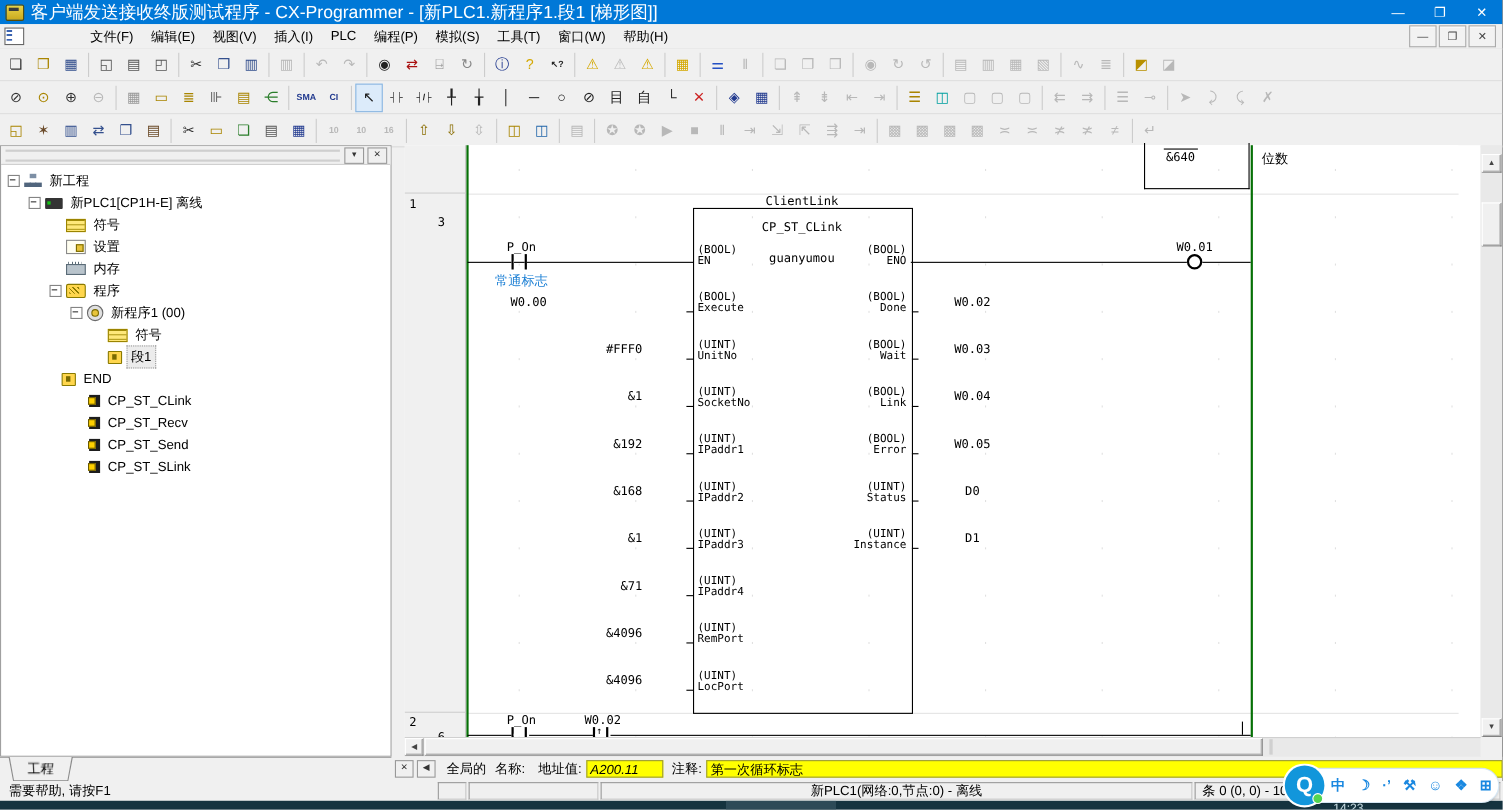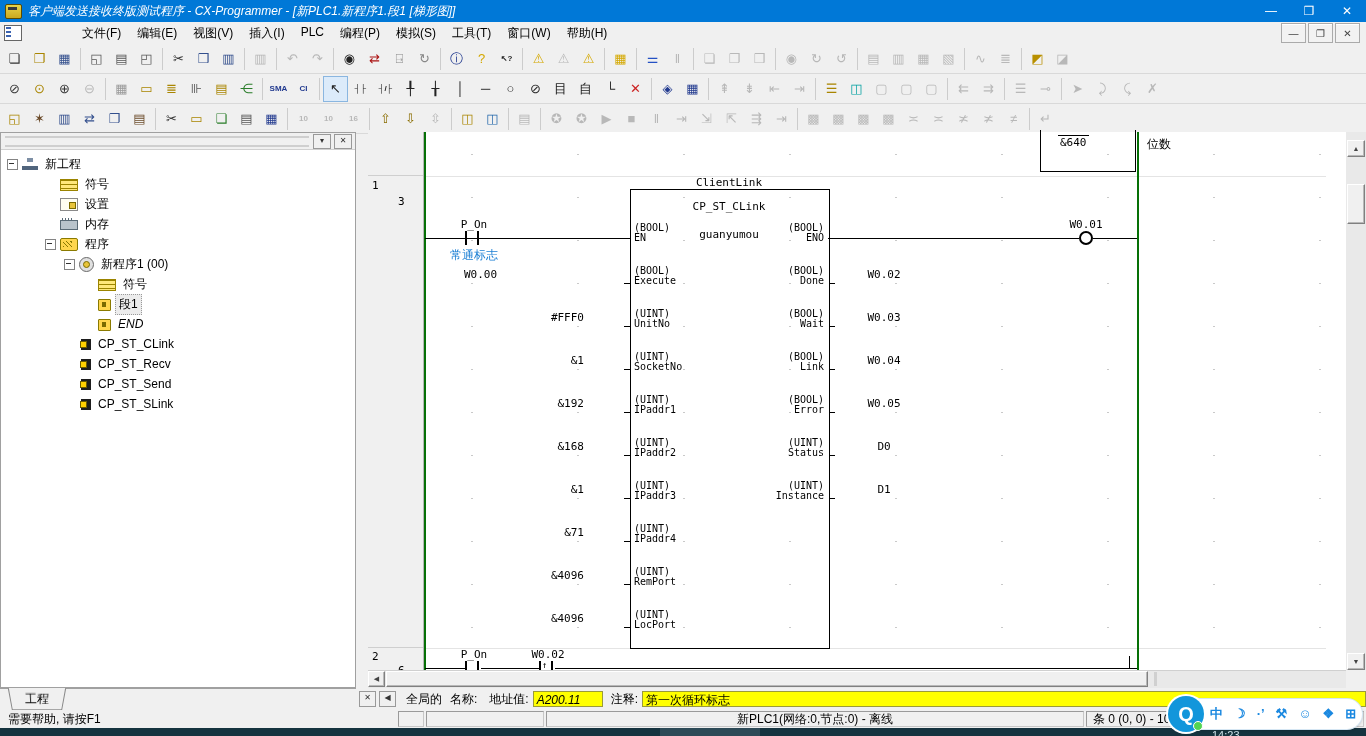--- a/index.html
+++ b/index.html
@@ -4,21 +4,21 @@
 <style>
   html,body{margin:0;padding:0;background:#444;}
   #screen{position:relative;width:1366px;height:736px;background:#f0f0f0;overflow:hidden;
           font-family:"Liberation Sans",sans-serif;font-size:12px;color:#000;}
   
   #titlebar{position:absolute;left:0;top:0;width:1366px;height:22px;background:#0078d7;color:#fff;
             display:flex;align-items:center;}
   #app-icon{width:15px;height:13px;margin:0 6px 0 5px;background:linear-gradient(#e8d44a,#caa91f);
             border:1px solid #5a4a00;border-radius:2px;position:relative;}
   #app-icon::after{content:"";position:absolute;left:2px;top:2px;width:9px;height:3px;background:#3a3a3a;}
-  #titlebar .t-text{flex:1;font-size:12px;white-space:nowrap;overflow:hidden;font-style:italic;}
+  #titlebar .t-text{flex:1;font-size:16px;white-space:nowrap;overflow:hidden;}
   .wbtn{width:38px;height:22px;display:flex;align-items:center;justify-content:center;font-size:12px;color:#fff;}
   
   #menubar{position:absolute;left:0;top:22px;width:1366px;height:22px;background:#f0f0f0;display:flex;align-items:center;border-bottom:1px solid #d5d5d5;gap:46px;}
   #child-icon{width:16px;height:14px;margin:0 6px 0 4px;border:1px solid #666;background:#fff;position:relative;}
   #child-icon::after{content:"";position:absolute;left:1px;top:1px;width:5px;height:10px;background:repeating-linear-gradient(#3a62b0 0 2px,transparent 2px 4px);}
   .menu-item{padding:3px 8px;white-space:nowrap;}
   #menubar .mdi-btns{margin-left:auto;display:flex;gap:2px;padding-right:6px;}
   .mdi-btn{width:23px;height:18px;border:1px solid #aaa;background:#f2f2f2;box-shadow:inset 0 1px 0 #fff;
            display:flex;align-items:center;justify-content:center;font-size:10px;color:#444;}
   
@@ -330,20 +330,25 @@
       <div class="tree-head-btn">✕</div>
     </div>
     <div id="tree-body">
 
         <div class="tree-row" style="padding-left: 6px;">
           <span class="expand"></span>
           <span class="ti ti-root"></span>
           <span class="tree-label">新工程</span>
         </div>
 
+        <div class="tree-row" style="padding-left: 25px;">
+          <span class="expand"></span>
+          <span class="ti ti-plc"></span>
+          <span class="tree-label">新PLC1[CP1H-E] 离线</span>
+        </div>
 
         <div class="tree-row" style="padding-left: 44px;">
           <span class="expand" style="visibility: hidden;"></span>
           <span class="ti ti-symbols"></span>
           <span class="tree-label">符号</span>
         </div>
 
         <div class="tree-row" style="padding-left: 44px;">
           <span class="expand" style="visibility: hidden;"></span>
           <span class="ti ti-settings"></span>
@@ -373,21 +378,21 @@
           <span class="ti ti-symbols"></span>
           <span class="tree-label">符号</span>
         </div>
 
         <div class="tree-row sel" style="padding-left: 82px;">
           <span class="expand" style="visibility: hidden;"></span>
           <span class="ti ti-section"></span>
           <span class="tree-label">段1</span>
         </div>
 
-        <div class="tree-row" style="padding-left: 82px; font-style: italic;">
+        <div class="tree-row" style="padding-left: 40px;">
           <span class="expand" style="visibility: hidden;"></span>
           <span class="ti ti-section"></span>
           <span class="tree-label">END</span>
         </div>
 
 
         <div class="tree-row" style="padding-left: 63px;">
           <span class="expand" style="visibility: hidden;"></span>
           <span class="ti ti-fb"></span>
           <span class="tree-label">CP_ST_CLink</span>

